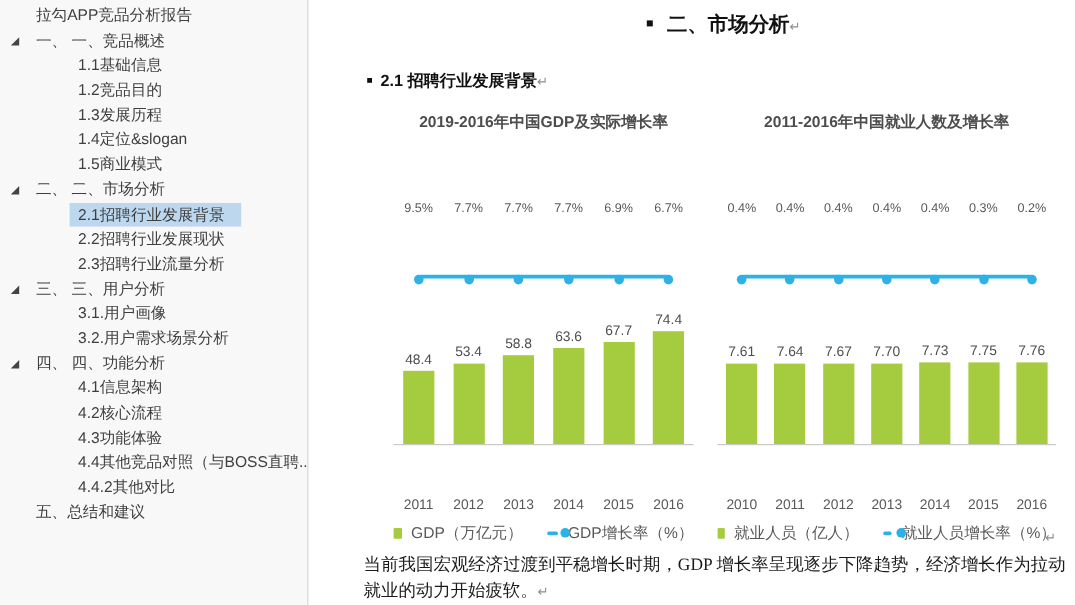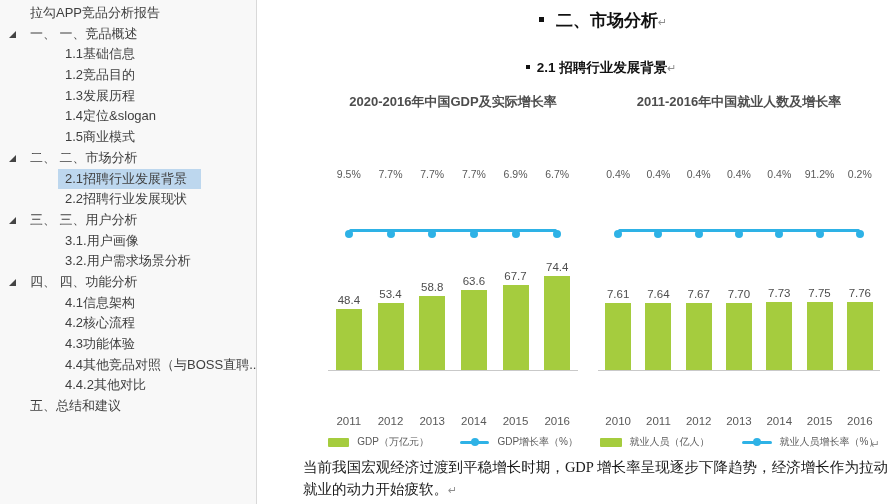--- a/index.html
+++ b/index.html
@@ -14,21 +14,21 @@
   .nav-item.lvl1 { padding-left:30px; }
   .nav-item.lvl2 { padding-left:65px; }
   .tri { position:absolute; left:9px; top:7px; width:0; height:0;
          border-left:7px solid transparent; border-bottom:7px solid #444; }
   .nav-label { display:inline-block; padding:0 14px 0 7px; margin-left:-7px; }
   .nav-item.selected .nav-label { background:#bdd7ee; }
 
   
   .main { position:absolute; left:258px; top:0; width:638px; height:504px; background:#fff; }
   .h1 { margin:9px 0 0 52px; font-size:17px; font-weight:bold; color:#111;text-align:center; }
-  .h2 { margin:27px 0 0 48px; font-size:13.5px; font-weight:bold; color:#111;text-align:center; }
+  .h2 { margin:27px 0 0 48px; font-size:13.5px; font-weight:bold; color:#111; }
   .sq { display:inline-block; background:#111; vertical-align:middle; }
   .h1 .sq { width:5px; height:5px; margin:-4px 12px 0 0; }
   .h2 .sq { width:4px; height:4px; margin:-3px 7px 0 0; }
   .mark { color:#8f8f8f; font-weight:normal; font-size:11px; font-family:"DejaVu Sans", sans-serif; }
 
   
   .charts-row { position:relative; display:flex; margin:16px 0 0 70px; gap:20px; }
   .chart { display:flex; flex-direction:column; }
   .chart-1 { width:250px; }
   .chart-2 { width:282px; }
@@ -40,21 +40,21 @@
   .line-row { position:relative; height:12px; }
   .line-rule { position:absolute; top:4.5px; height:3px; border-radius:2px; }
   .dot { display:inline-block; width:8px; height:8px; border-radius:50%; margin-top:2px; }
   .bars-row { margin-top:12px; height:123px; align-items:flex-end;
               border-bottom:1px solid #c9c9c9; }
   .bar-col { display:flex; flex-direction:column; align-items:center; justify-content:flex-end; }
   .bar-label { font-size:11.5px; color:#4d4d4d; margin-bottom:3px; white-space:nowrap; }
   .bar { width:26px; }
   .year-row { padding-top:5px; font-size:11.5px; color:#595959; }
   .legend-row { margin-top:8px; display:flex; justify-content:center; align-items:center;
-                gap:8px; font-size:10px; color:#595959; white-space:nowrap; }
+                gap:8px; font-size:13px; color:#595959; white-space:nowrap; }
   .legend-row .gap { width:16px; }
   .swatch-bar { width:22px; height:9px; border-radius:1px; }
   .swatch-line { position:relative; width:30px; height:3px; border-radius:2px; }
   .swatch-line .sdot { position:absolute; left:11px; top:-2.5px; width:8px; height:8px; border-radius:50%; }
   .charts-mark { position:absolute; right:16px; bottom:-2px; }
 
   
   .doc-body { margin:7px 8px 0 45px; font-family:"Liberation Serif", serif;
               font-size:14.5px; line-height:22px; color:#1a1a1a; text-align:justify; }
 </style>
@@ -66,20 +66,21 @@
       <div class="nav-item lvl1"><span class="nav-label">拉勾APP竞品分析报告</span></div>
       <div class="nav-item lvl1"><span class="tri"></span><span class="nav-label">一、 一、竞品概述</span></div>
       <div class="nav-item lvl2"><span class="nav-label">1.1基础信息</span></div>
       <div class="nav-item lvl2"><span class="nav-label">1.2竞品目的</span></div>
       <div class="nav-item lvl2"><span class="nav-label">1.3发展历程</span></div>
       <div class="nav-item lvl2"><span class="nav-label">1.4定位&amp;slogan</span></div>
       <div class="nav-item lvl2"><span class="nav-label">1.5商业模式</span></div>
       <div class="nav-item lvl1"><span class="tri"></span><span class="nav-label">二、 二、市场分析</span></div>
       <div class="nav-item lvl2 selected"><span class="nav-label">2.1招聘行业发展背景</span></div>
       <div class="nav-item lvl2"><span class="nav-label">2.2招聘行业发展现状</span></div>
+      <div class="nav-item lvl2"><span class="nav-label">2.3招聘行业流量分析</span></div>
       <div class="nav-item lvl1"><span class="tri"></span><span class="nav-label">三、 三、用户分析</span></div>
       <div class="nav-item lvl2"><span class="nav-label">3.1.用户画像</span></div>
       <div class="nav-item lvl2"><span class="nav-label">3.2.用户需求场景分析</span></div>
       <div class="nav-item lvl1"><span class="tri"></span><span class="nav-label">四、 四、功能分析</span></div>
       <div class="nav-item lvl2"><span class="nav-label">4.1信息架构</span></div>
       <div class="nav-item lvl2"><span class="nav-label">4.2核心流程</span></div>
       <div class="nav-item lvl2"><span class="nav-label">4.3功能体验</span></div>
       <div class="nav-item lvl2"><span class="nav-label">4.4其他竞品对照（与BOSS直聘...</span></div>
       <div class="nav-item lvl2"><span class="nav-label">4.4.2其他对比</span></div>
       <div class="nav-item lvl1"><span class="nav-label">五、总结和建议</span></div>
@@ -92,21 +93,21 @@
     <span class="sq"></span><span>二、市场分析</span><span class="mark">↵</span>
   </div>
 
   <div class="h2">
     <span class="sq"></span><span>2.1 招聘行业发展背景</span><span class="mark">↵</span>
   </div>
 
   <div class="charts-row">
 
     <div class="chart chart-1">
-      <div class="chart-title">2020-2016年中国GDP及实际增长率</div>
+      <div class="chart-title">2019-2016年中国GDP及实际增长率</div>
       <div class="pct-row">
           <span class="cell">9.5%</span>
           <span class="cell">7.7%</span>
           <span class="cell">7.7%</span>
           <span class="cell">7.7%</span>
           <span class="cell">6.9%</span>
           <span class="cell">6.7%</span>
         </div>
       <div class="line-row">
           <div class="line-rule" style="right: 8.33333%; left: 8.33333%; background: rgb(46, 178, 230);"></div>
@@ -163,21 +164,21 @@
     </div>
 
     <div class="chart chart-2">
       <div class="chart-title">2011-2016年中国就业人数及增长率</div>
       <div class="pct-row">
           <span class="cell">0.4%</span>
           <span class="cell">0.4%</span>
           <span class="cell">0.4%</span>
           <span class="cell">0.4%</span>
           <span class="cell">0.4%</span>
-          <span class="cell">91.2%</span>
+          <span class="cell">0.3%</span>
           <span class="cell">0.2%</span>
         </div>
       <div class="line-row">
           <div class="line-rule" style="right: 7.14286%; left: 7.14286%; background: rgb(46, 178, 230);"></div>
           <span class="cell"><span class="dot" style="background: rgb(46, 178, 230);"></span></span>
           <span class="cell"><span class="dot" style="background: rgb(46, 178, 230);"></span></span>
           <span class="cell"><span class="dot" style="background: rgb(46, 178, 230);"></span></span>
           <span class="cell"><span class="dot" style="background: rgb(46, 178, 230);"></span></span>
           <span class="cell"><span class="dot" style="background: rgb(46, 178, 230);"></span></span>
           <span class="cell"><span class="dot" style="background: rgb(46, 178, 230);"></span></span>

